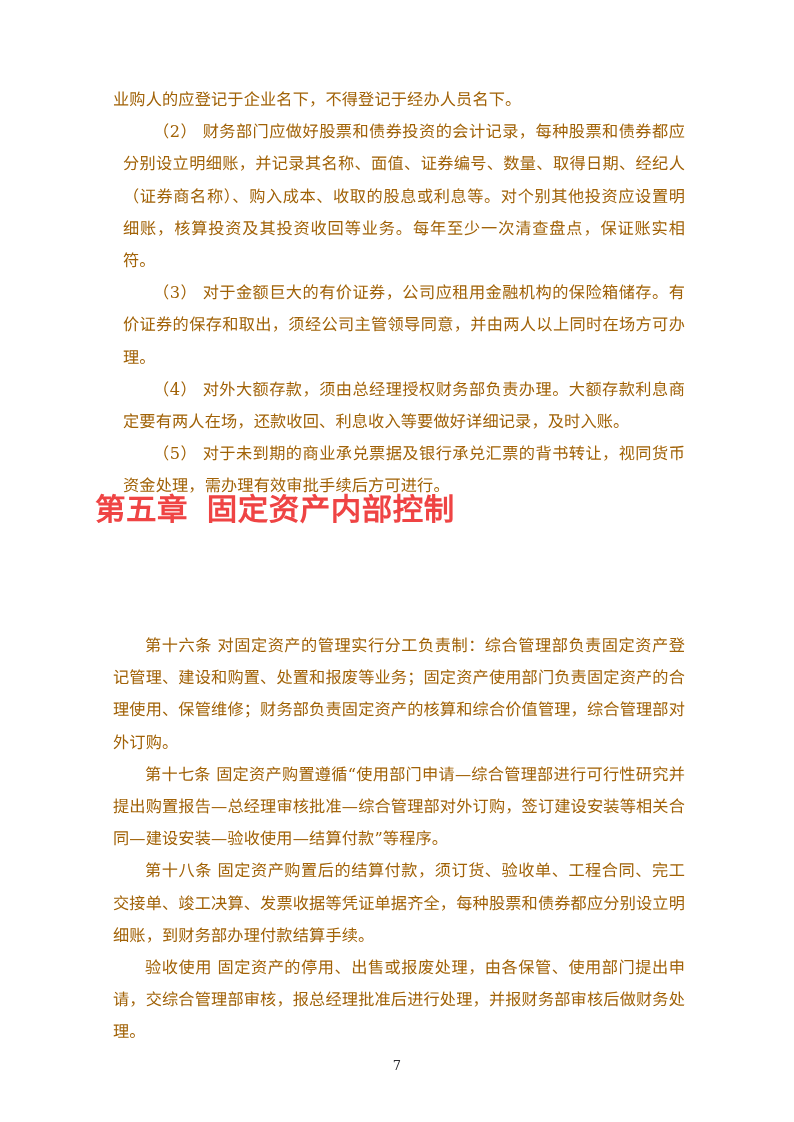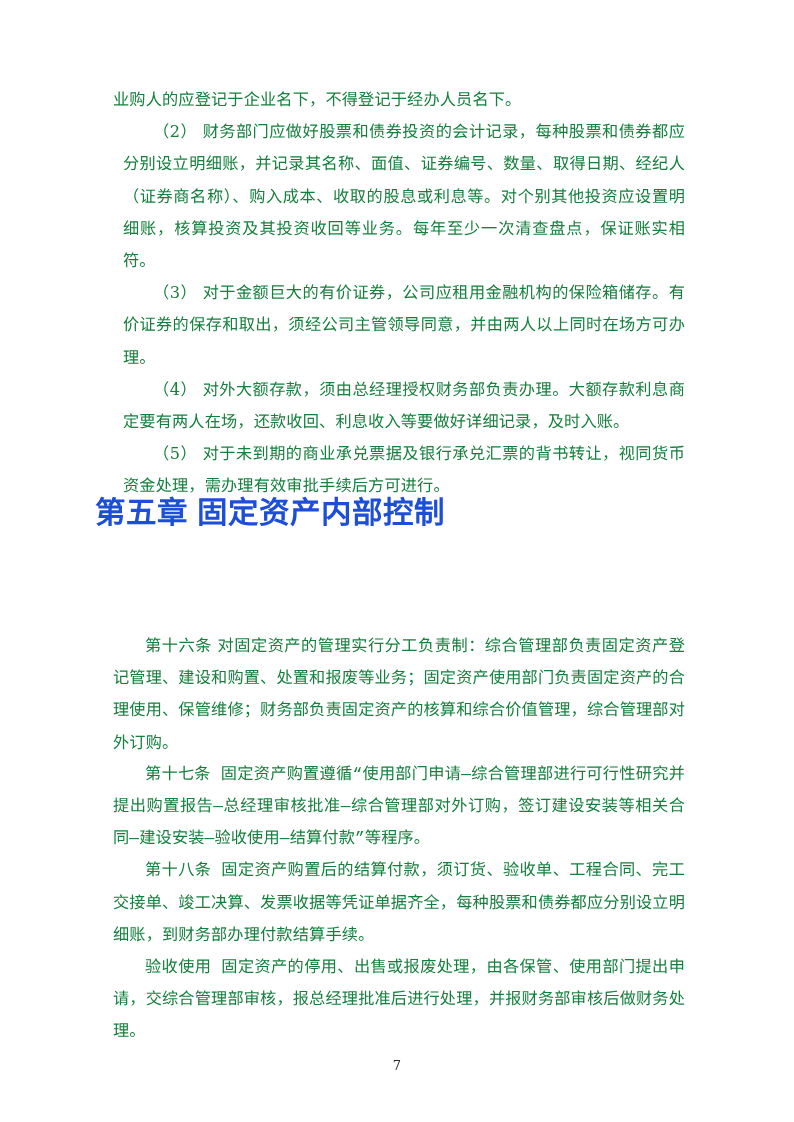--- a/index.html
+++ b/index.html
@@ -29,21 +29,21 @@
   }
 
   
   .para {
     font-size: 16.2px;
     line-height: 32.2px;
     text-align: justify;
     text-justify: inter-ideograph;
     margin: 0;
     letter-spacing: 0.15px;
-    color: #15803d;
+    color: #a16207;
     font-family: "DejaVu Serif", "Liberation Serif", serif;
   }
 
   
   .para.cont {
     text-indent: 0;
   }
 
   
   .para.numbered {
@@ -59,36 +59,35 @@
 
   
   .chapter-heading {
     position: absolute;
     left: 95px;
     top: 472px;
     font-size: 30.5px;
     line-height: 40px;
     font-weight: 700;
     letter-spacing: 0.5px;
-    color: #1d4ed8;
-    font-family: Liberation Sans, sans-serif;
+    color: #ef4444;
+    font-family: Liberation Mono, monospace;
     white-space: nowrap;
   }
 
   
   .content-lower {
     position: absolute;
     left: 113px;
     top: 630px;
     width: 572px;
   }
 
   .content-lower .para + .para {
     margin-top: 0px;
-    font-family: Liberation Mono, monospace;
   }
 
   
   .page-number {
     position: absolute;
     left: 0;
     right: 0;
     top: 1057px;
     text-align: center;
     font-size: 13px;

